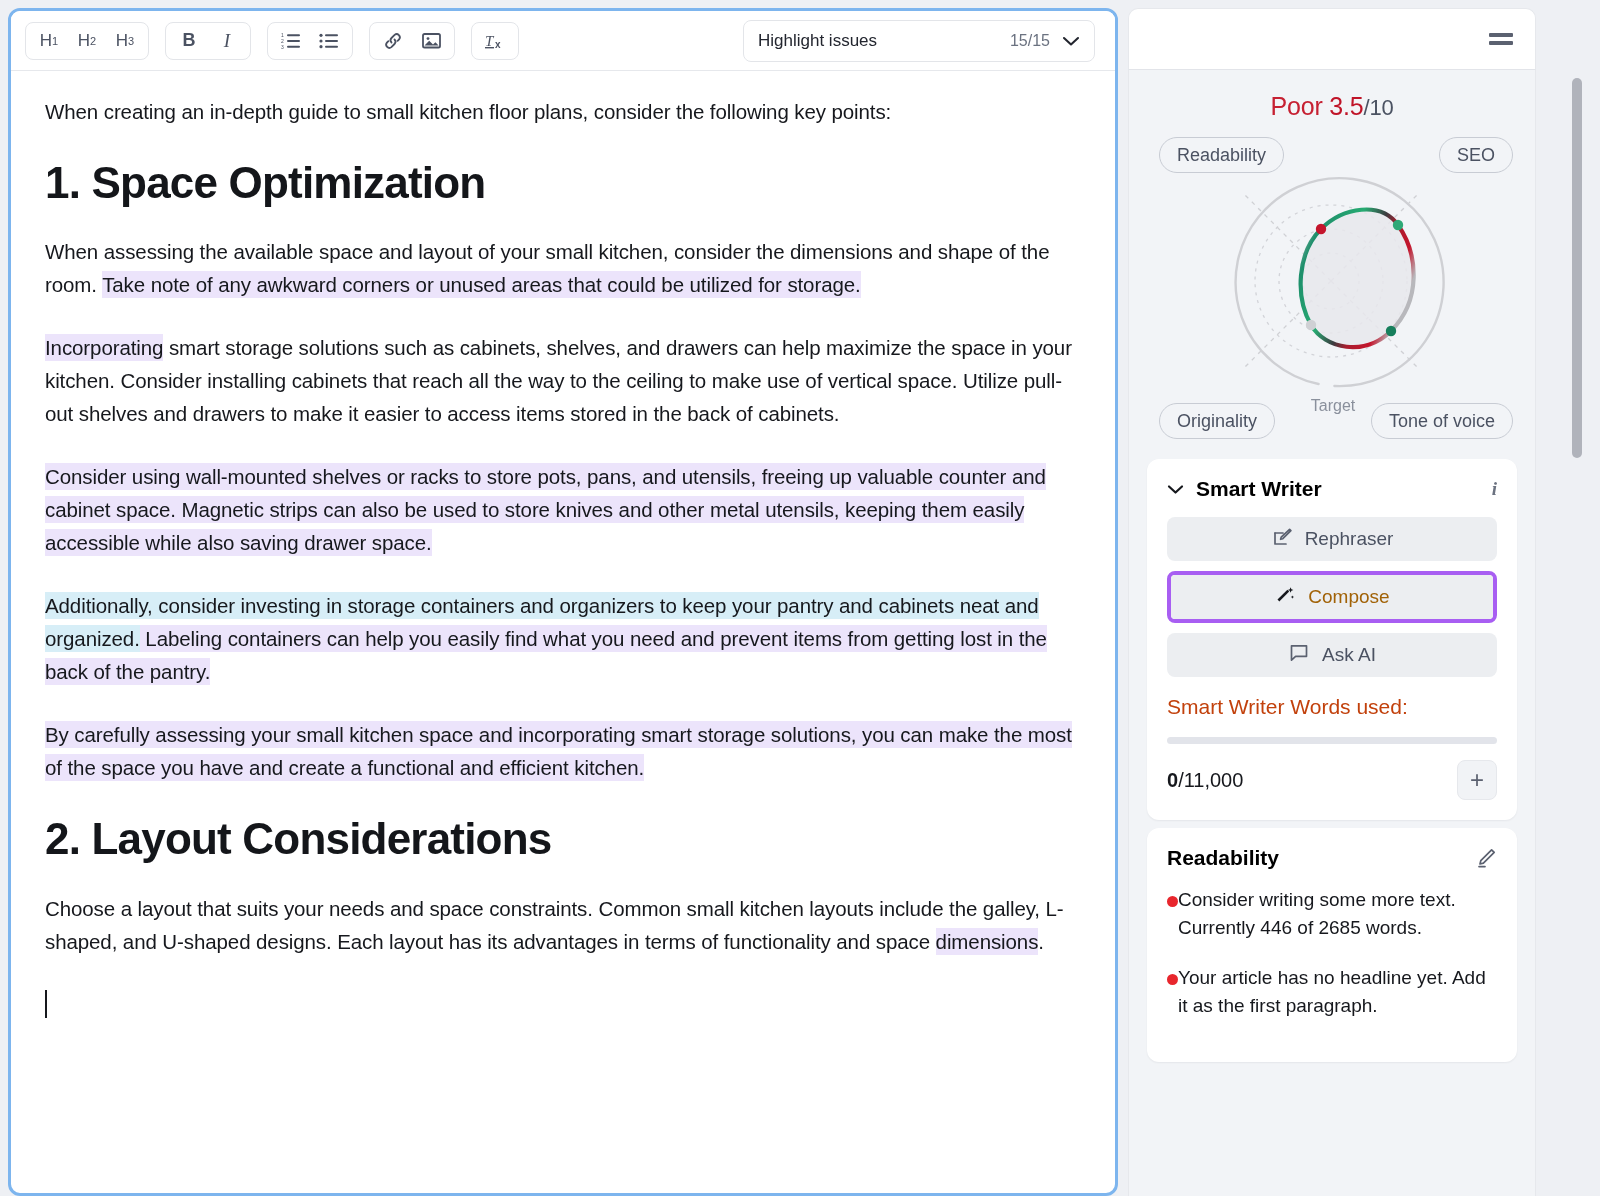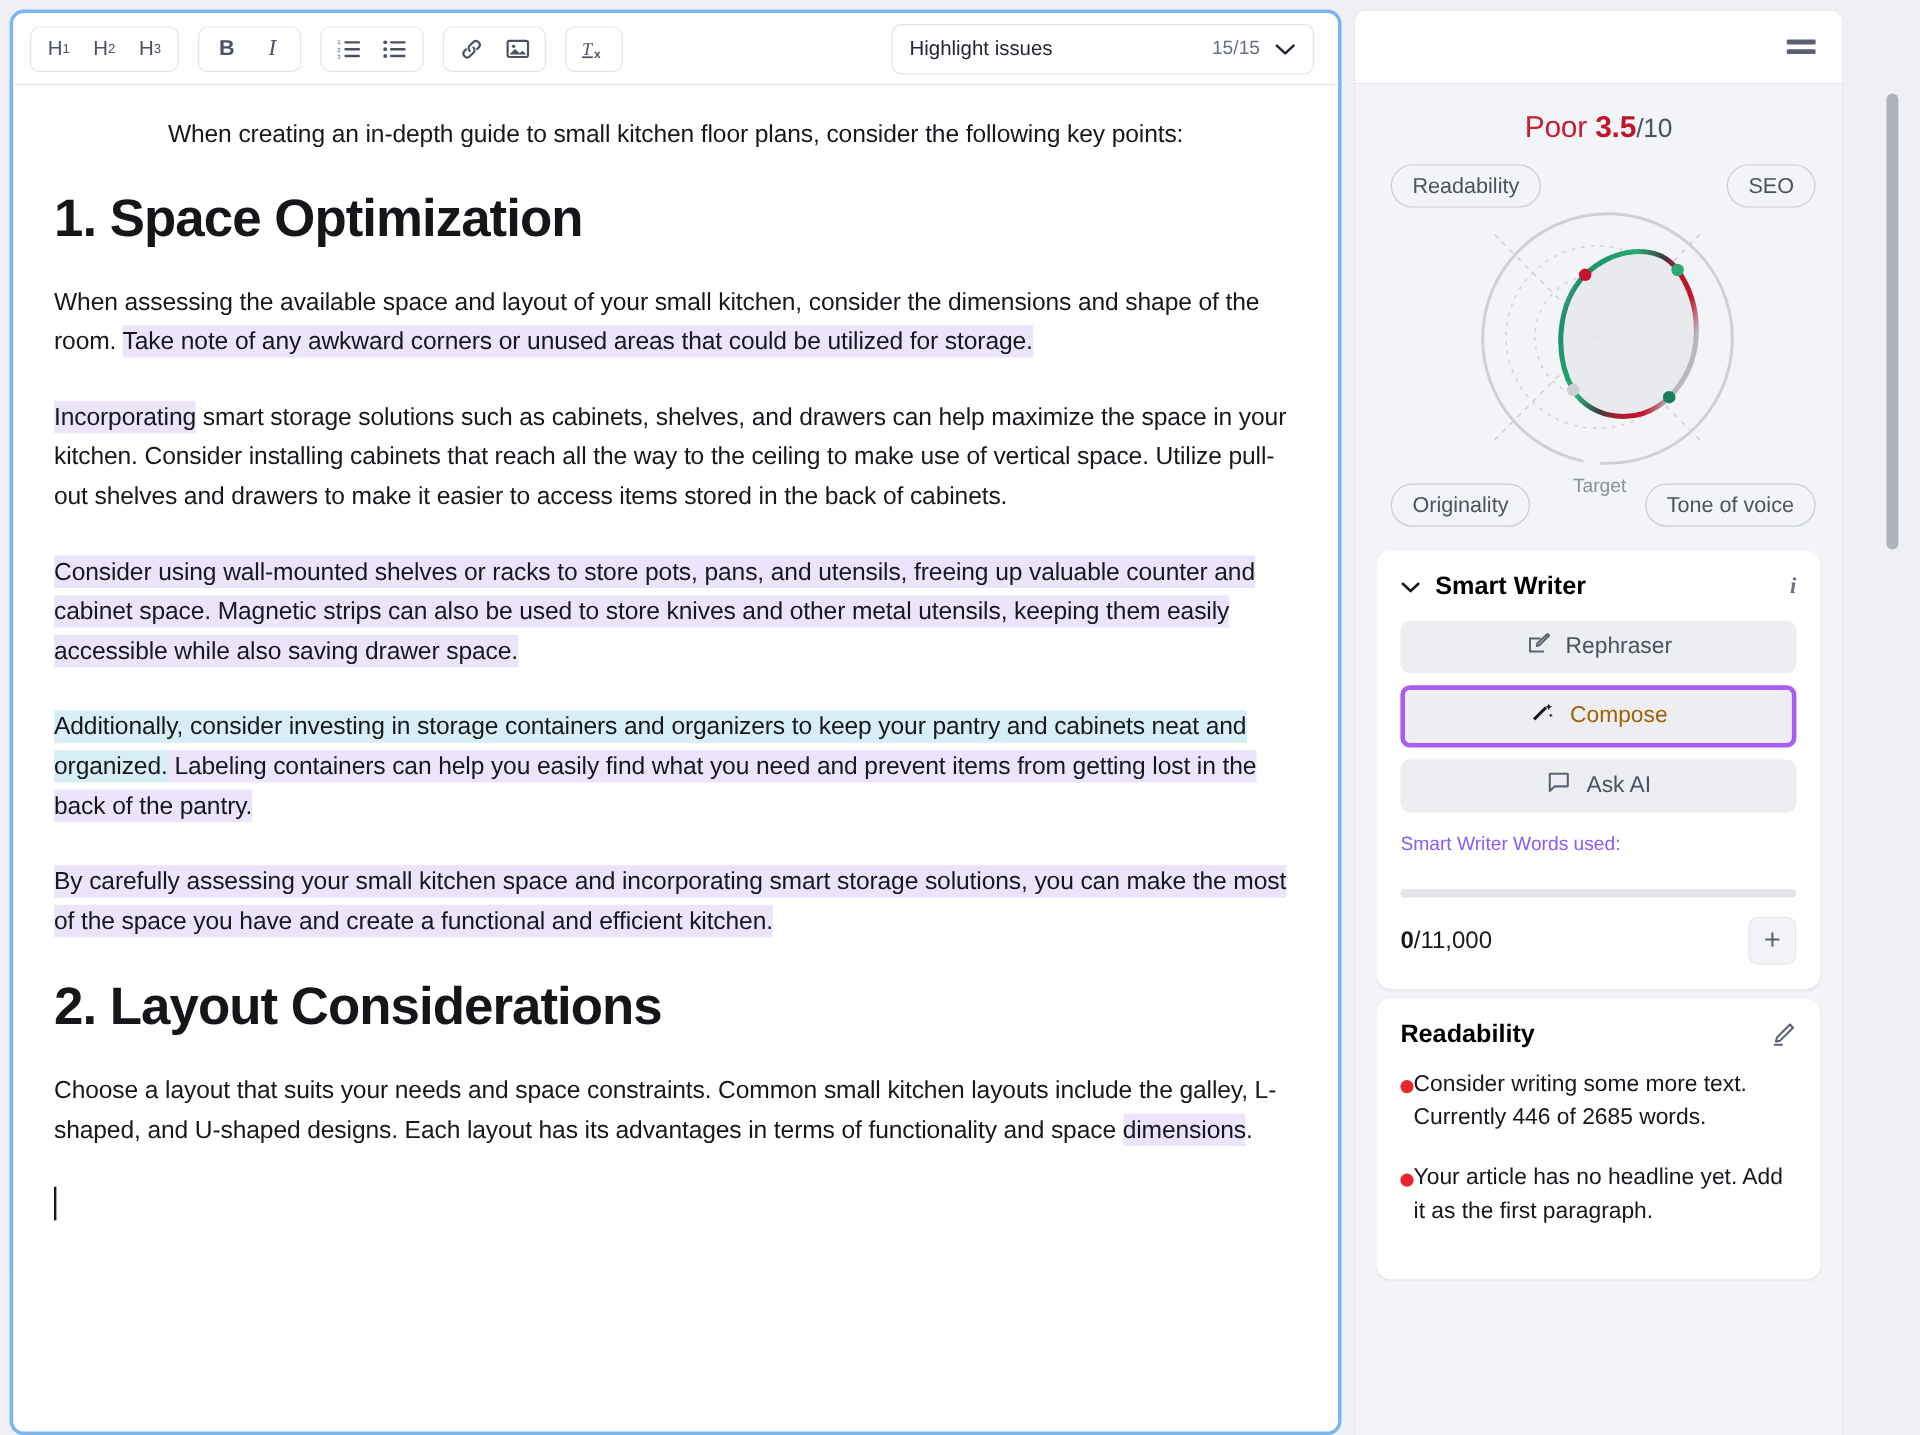--- a/index.html
+++ b/index.html
@@ -88,21 +88,21 @@
     letter-spacing: -0.1px;
   }
   .doc h2 {
     font-size: 44px;
     line-height: 1.12;
     font-weight: 800;
     margin: 30px 0 28px 0;
     letter-spacing: -0.8px;
     color: #14161a;
   }
-  .doc p.lead { margin-bottom: 10px; text-align: center; }
+  .doc p.lead { margin-bottom: 10px; }
   mark.purple { background: #ece4fb; color: inherit; padding: 2px 0; }
   mark.cyan   { background: #d7eef7; color: inherit; padding: 2px 0; }
   .caret {
     display: inline-block;
     width: 2px; height: 28px;
     background: #16181d;
     vertical-align: -6px;
   }
 
   
@@ -134,21 +134,21 @@
     overflow: hidden;
     position: relative;
   }
   .score {
     text-align: center;
     padding-top: 22px;
     font-size: 25px;
     letter-spacing: -0.2px;
   }
   .score .word { color: #c62032; }
-  .score .num  { color: #c01428; font-weight: bold; }
+  .score .num  { color: #c01428; font-weight: normal; }
   .score .den  { color: #4b5262; font-size: 22px; }
 
   .radar {
     position: relative;
     width: 408px; height: 330px;
   }
   .pill {
     position: absolute;
     height: 36px;
     border: 1px solid #c8ccd4;
@@ -208,21 +208,21 @@
   }
   .sw-btn.dark-text { color: #a16207; text-align: center; }
   .sw-outline {
     border: 4px solid #a85ef2;
     border-radius: 8px;
     margin-bottom: 10px;
     padding: 0;
   }
   .sw-outline .sw-btn { margin-bottom: 0; border-radius: 4px; }
 
-  .words-label { font-size: 16px; color: #8b5cf6; margin: 18px 0 28px 0; }
+  .words-label { font-size: 21px; color: #c2410c; margin: 18px 0 18px 0; }
   .prog-track {
     height: 7px; background: #e2e4ea; border-radius: 4px;
     margin-bottom: 16px;
   }
   .words-row { display: flex; align-items: center; }
   .words-val { font-size: 20px; color: #16181d; }
   .words-val b { font-weight: bold; }
   .plus-btn {
     margin-left: auto;
     width: 40px; height: 40px;

